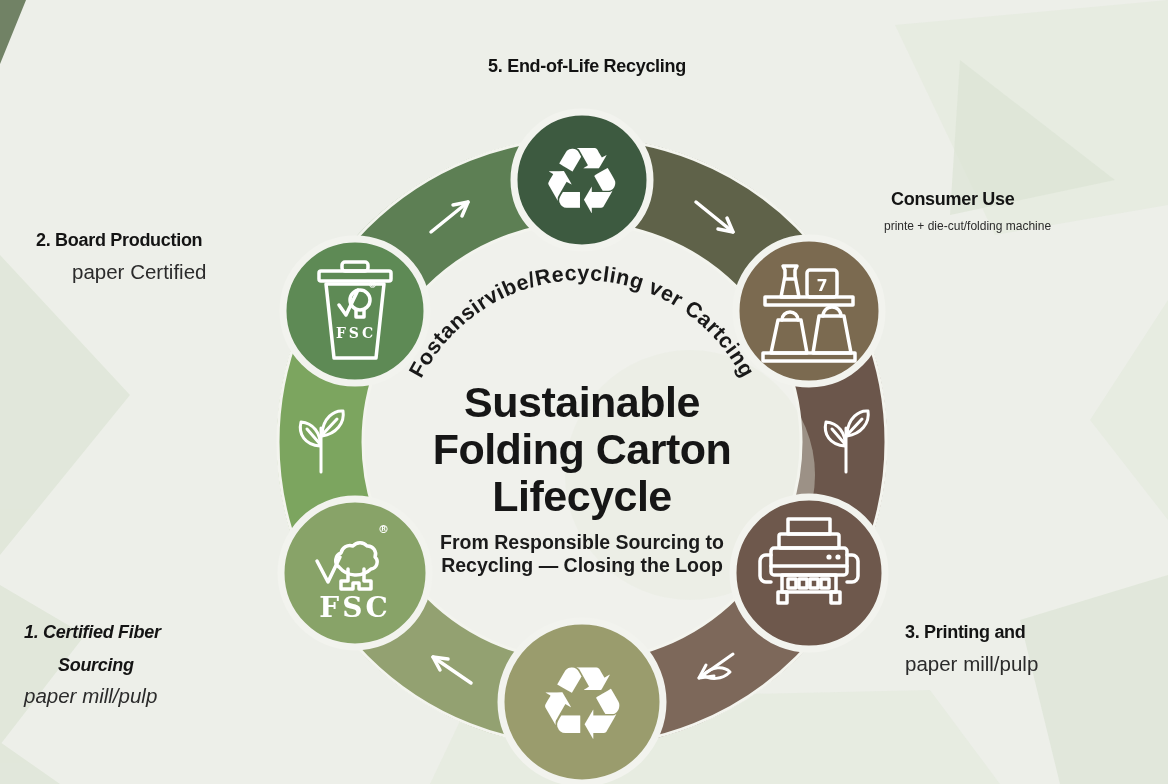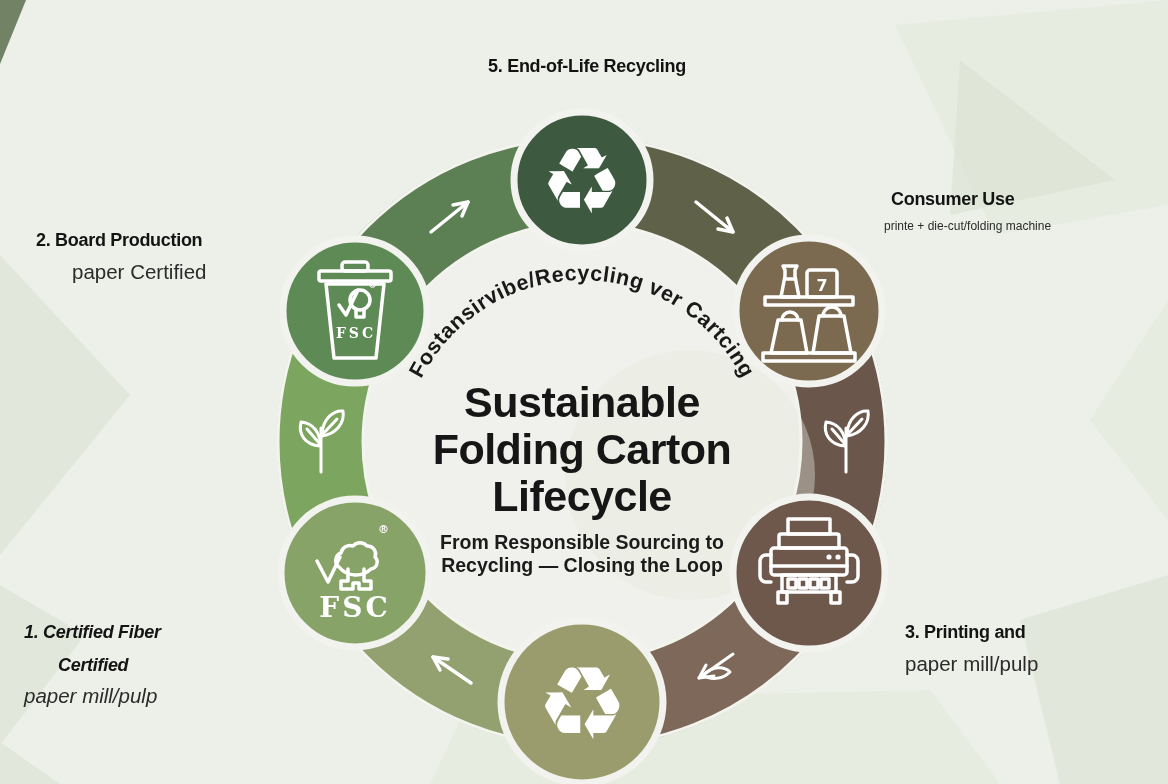--- a/index.html
+++ b/index.html
@@ -189,21 +189,21 @@
     <div class="sub">paper Certified</div>
   </div>
 
   <div id="label-right" class="label">
     <div class="l2">Consumer Use</div>
     <div class="sub">printe + die-cut/folding machine</div>
   </div>
 
   <div id="label-bl" class="label">
     <div class="l1">1. Certified Fiber</div>
-    <div class="l2">Certified</div>
+    <div class="l2">Sourcing</div>
     <div class="sub">paper mill/pulp</div>
   </div>
 
   <div id="label-br" class="label">
     <div class="l1">3. Printing and</div>
     <div class="sub">paper mill/pulp</div>
   </div>
 </div>
 
 </body></html>

